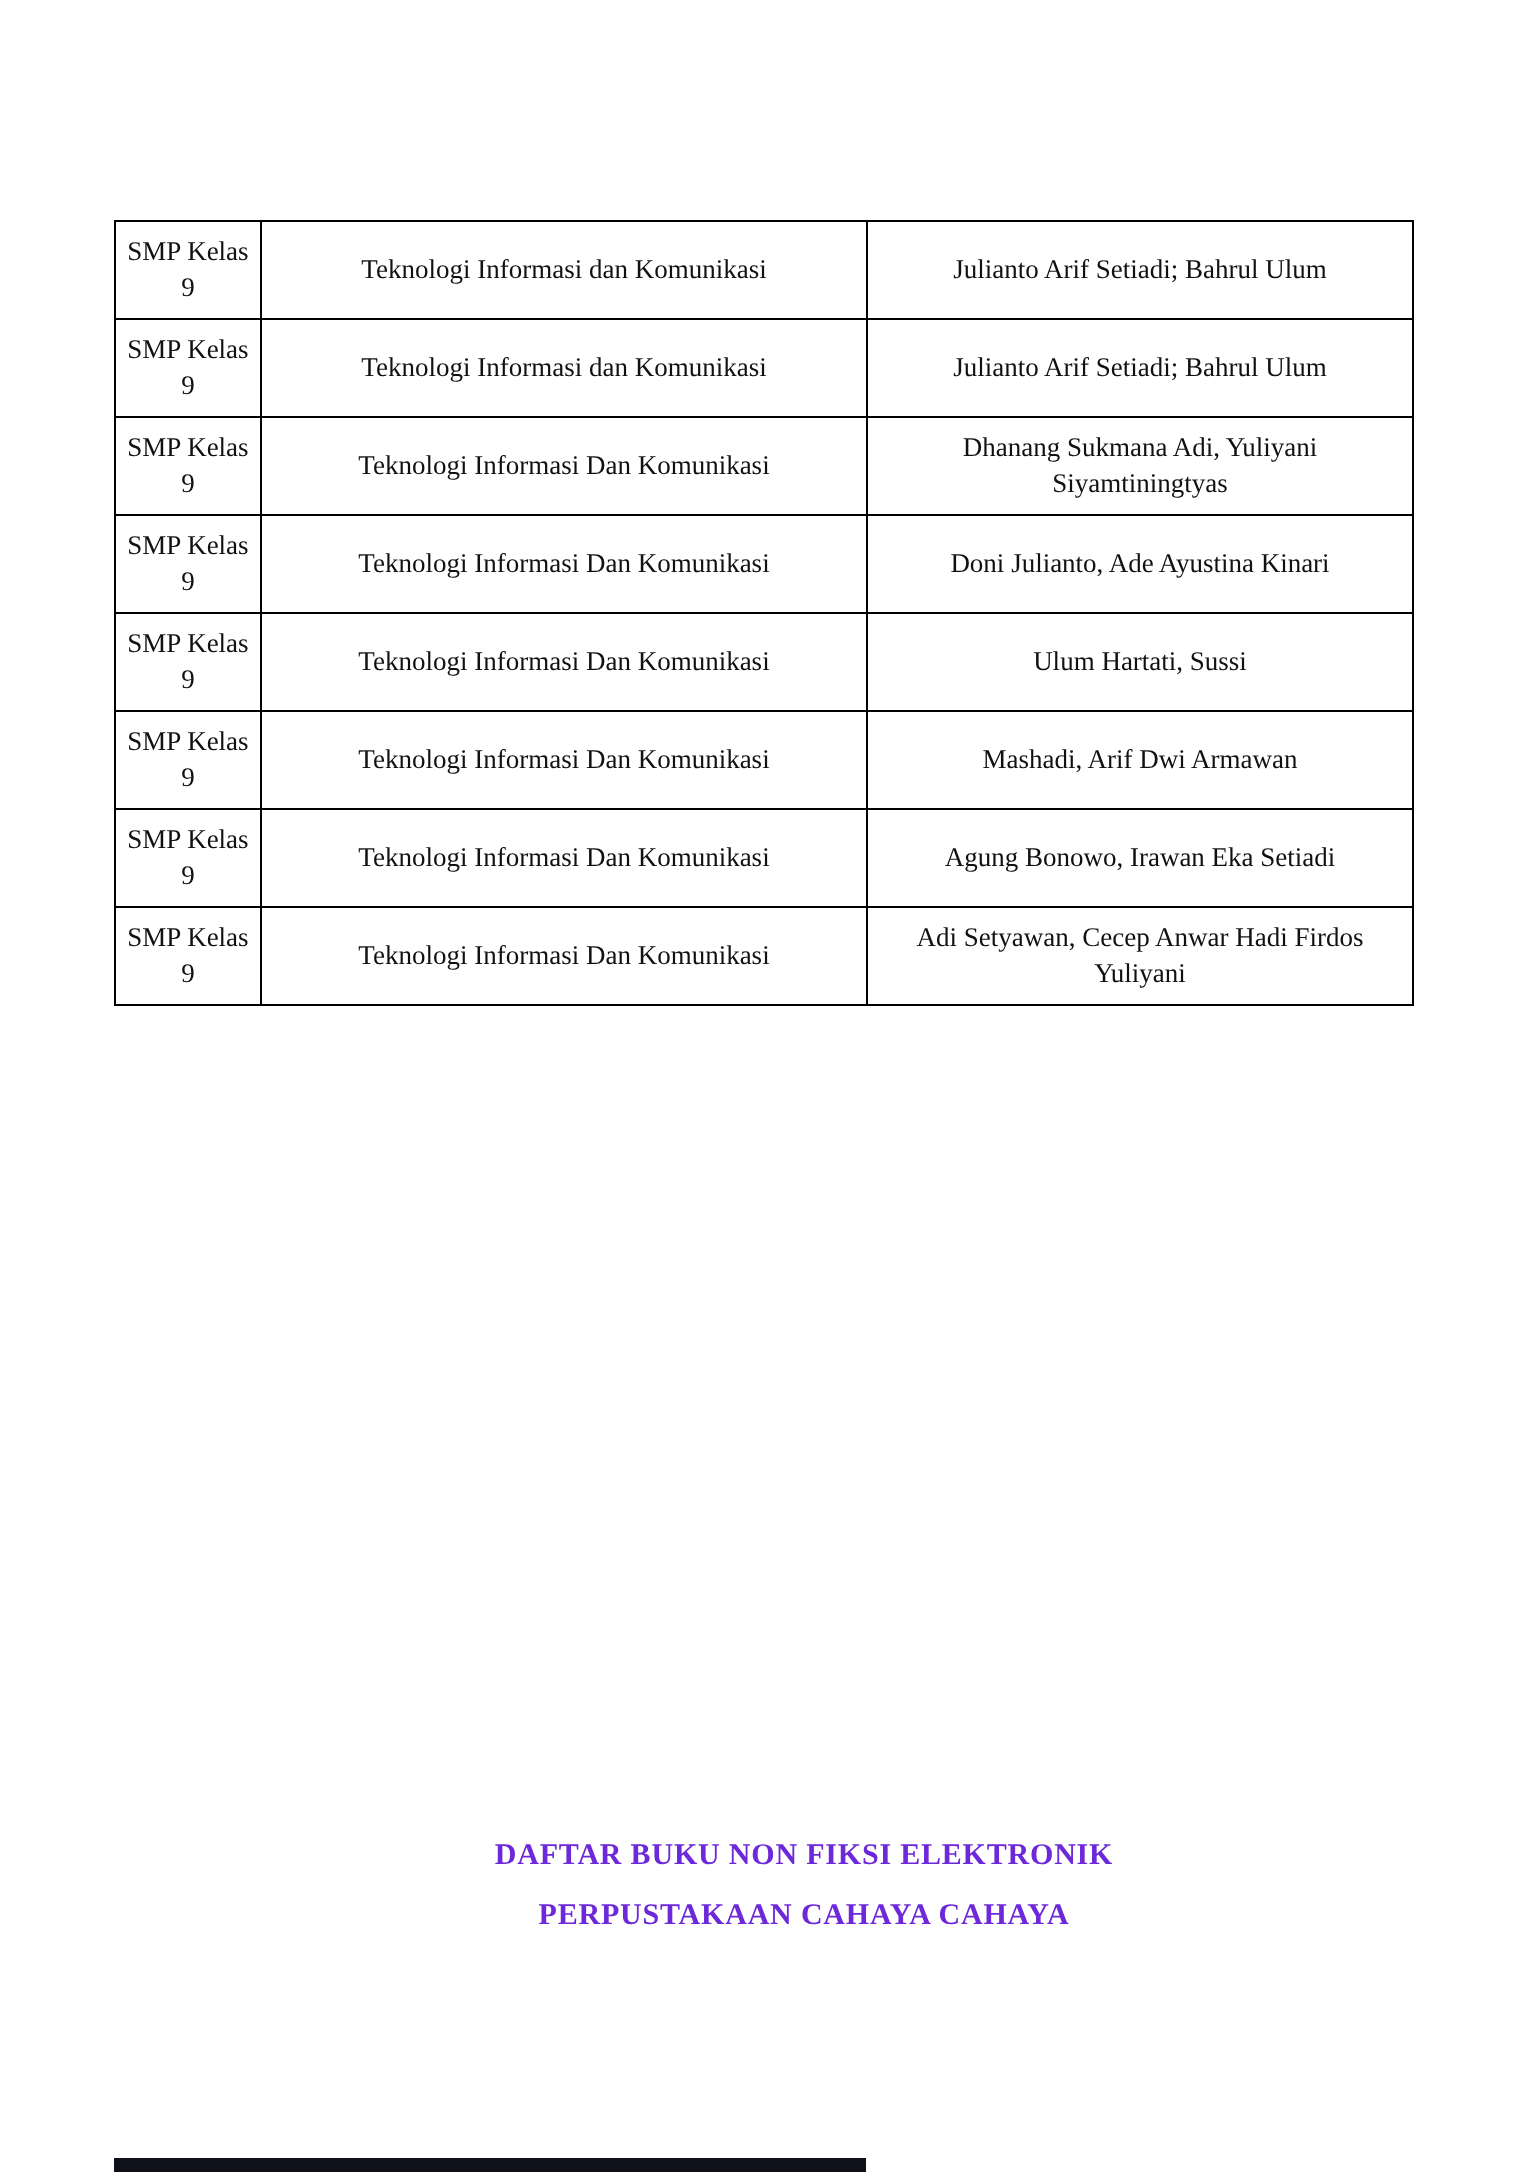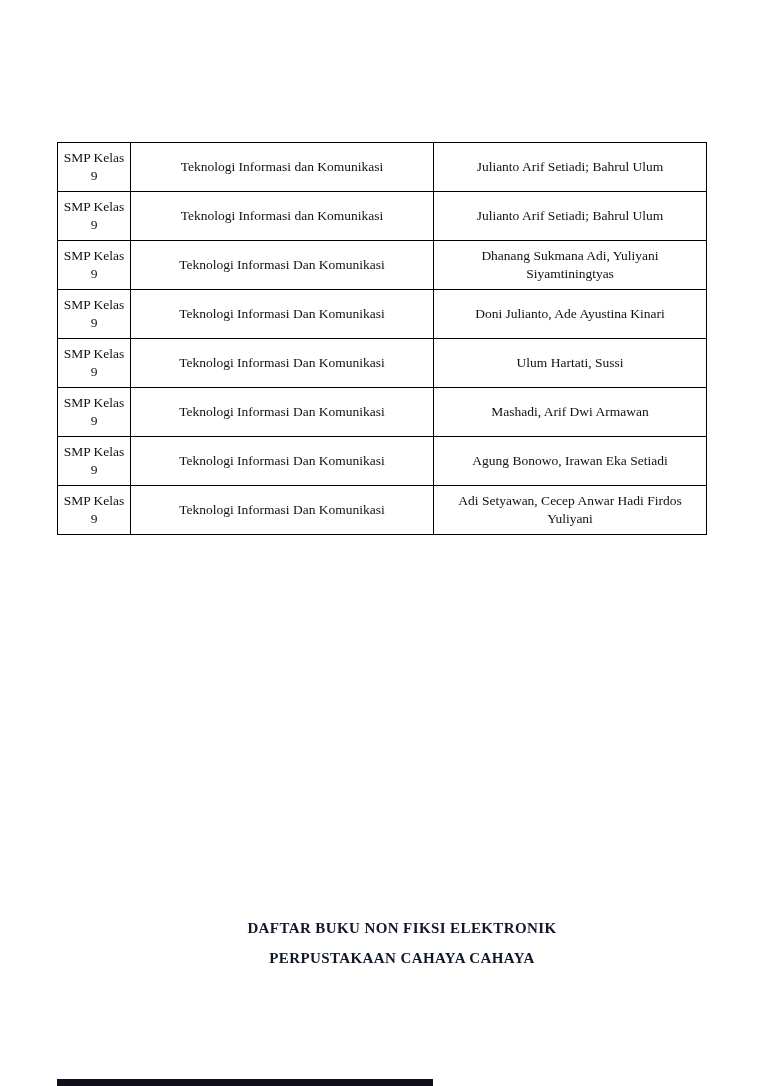--- a/index.html
+++ b/index.html
@@ -21,21 +21,20 @@
     background: #ffffff;
     overflow: hidden;
   }
   table.book-table {
     position: absolute;
     left: 57px;
     top: 110px;
     width: 649px;
     border-collapse: collapse;
     table-layout: fixed;
-    margin-top: 32px;
   }
   table.book-table td {
     border: 1px solid #000000;
     text-align: center;
     vertical-align: middle;
     font-size: 13.5px;
     line-height: 1.3;
     height: 46px;
     padding: 1px 16px;
     color: #111111;
@@ -51,21 +50,21 @@
   .doc-title {
     position: absolute;
     left: 0;
     width: 768px;
     box-sizing: border-box;
     padding-left: 36px;
     text-align: center;
     font-weight: bold;
     font-size: 15px;
     letter-spacing: 0.4px;
-    color: #0f172a;
+    color: #6d28d9;
     white-space: nowrap;
   }
   .doc-title.line1 { top: 920px; }
   .doc-title.line2 { top: 950px; }
 
   .next-table-strip {
     position: absolute;
     left: 57px;
     top: 1079px;
     width: 376px;

